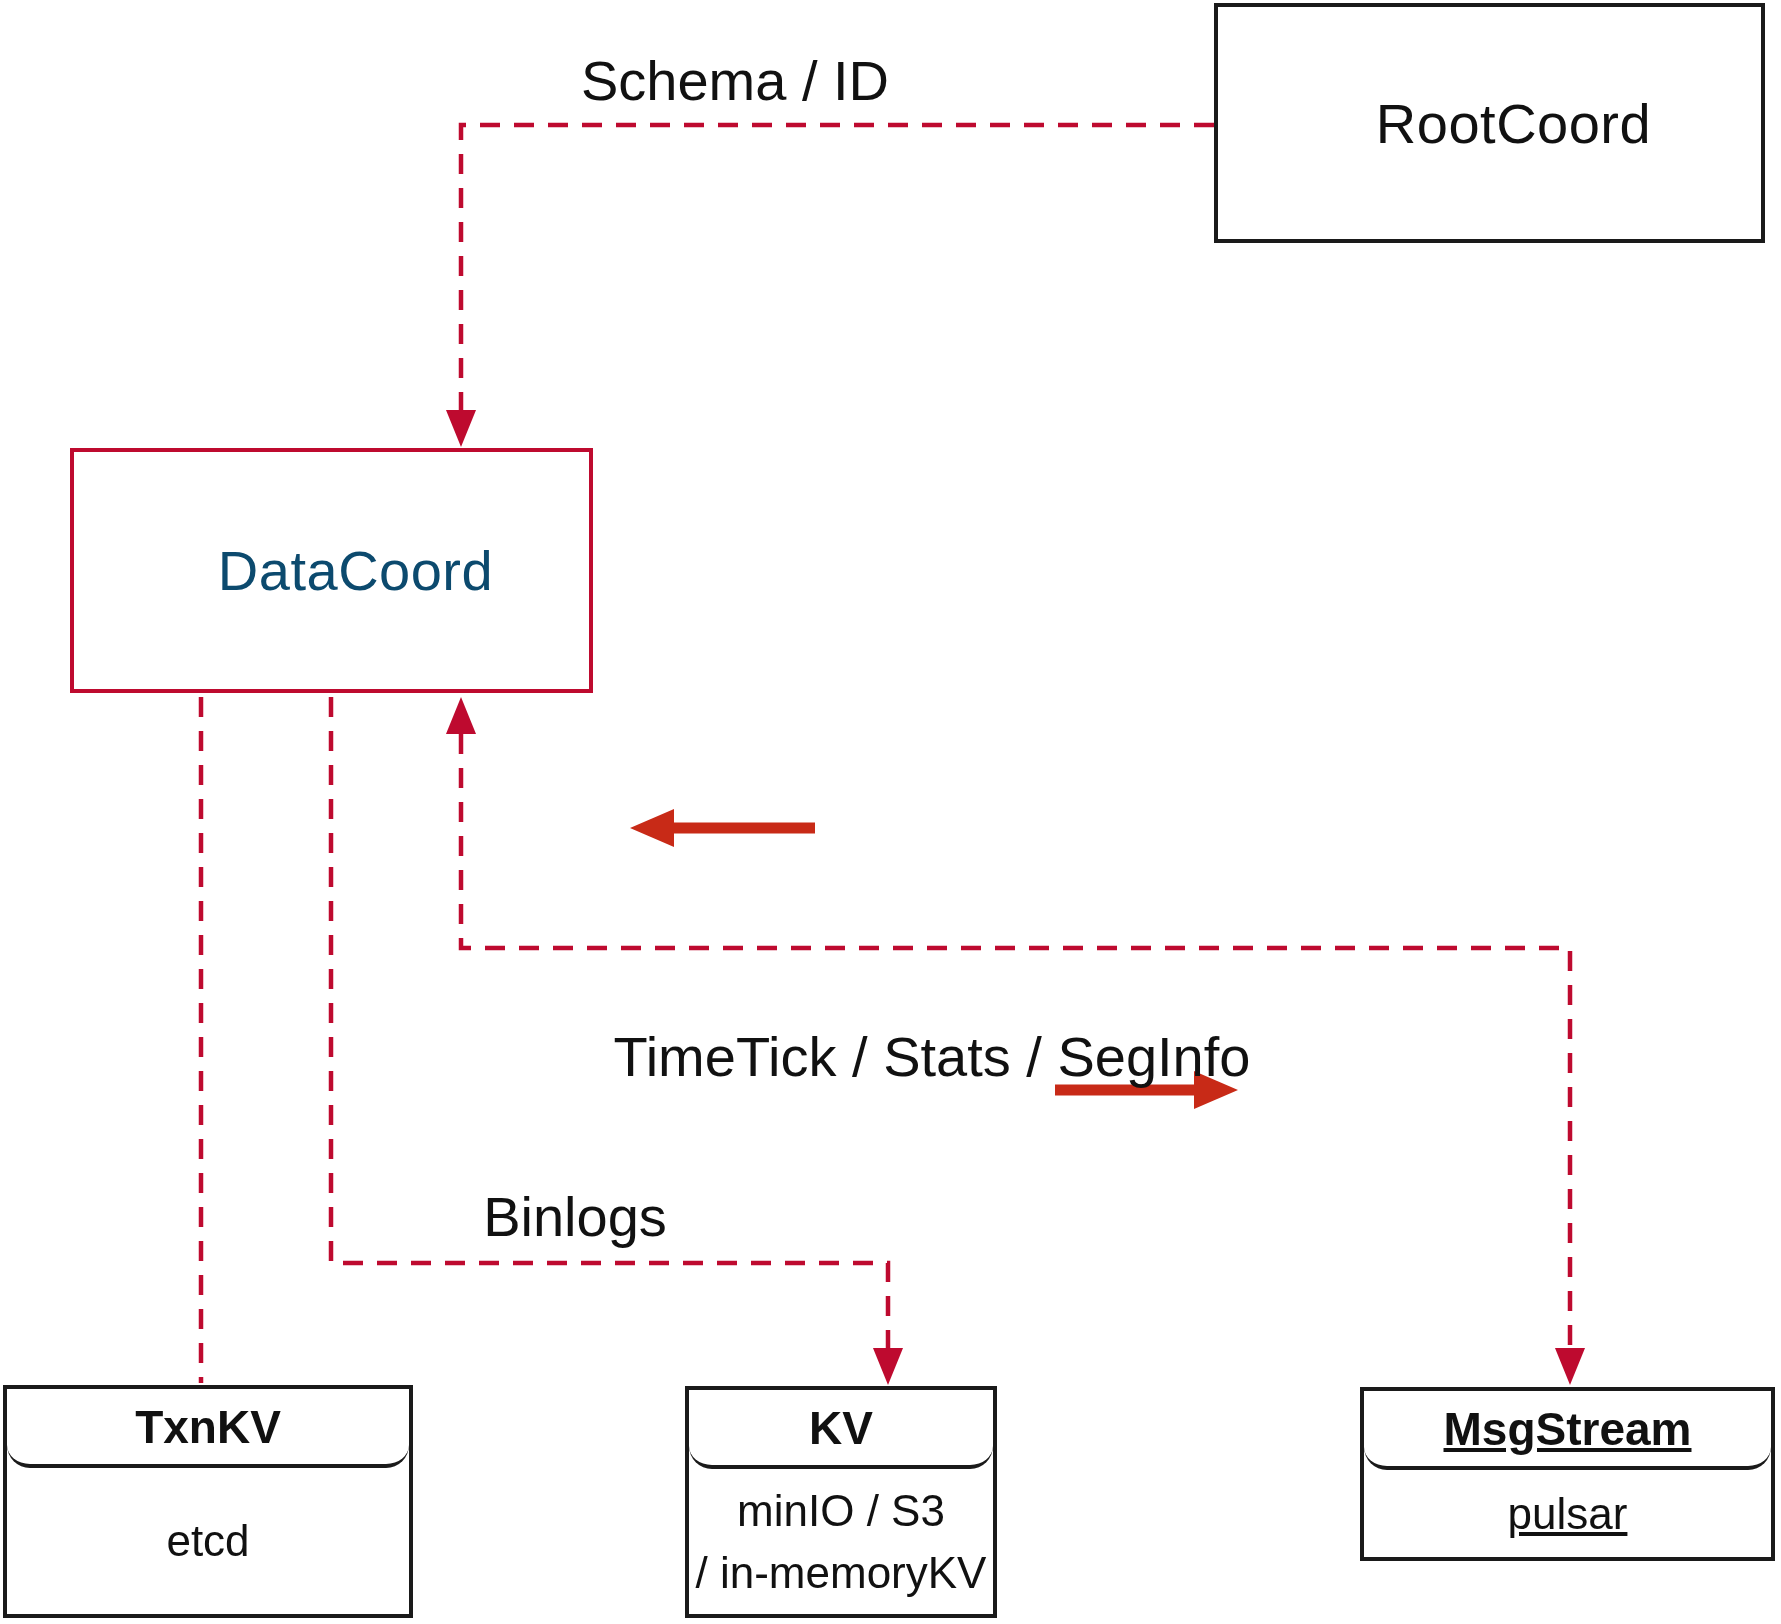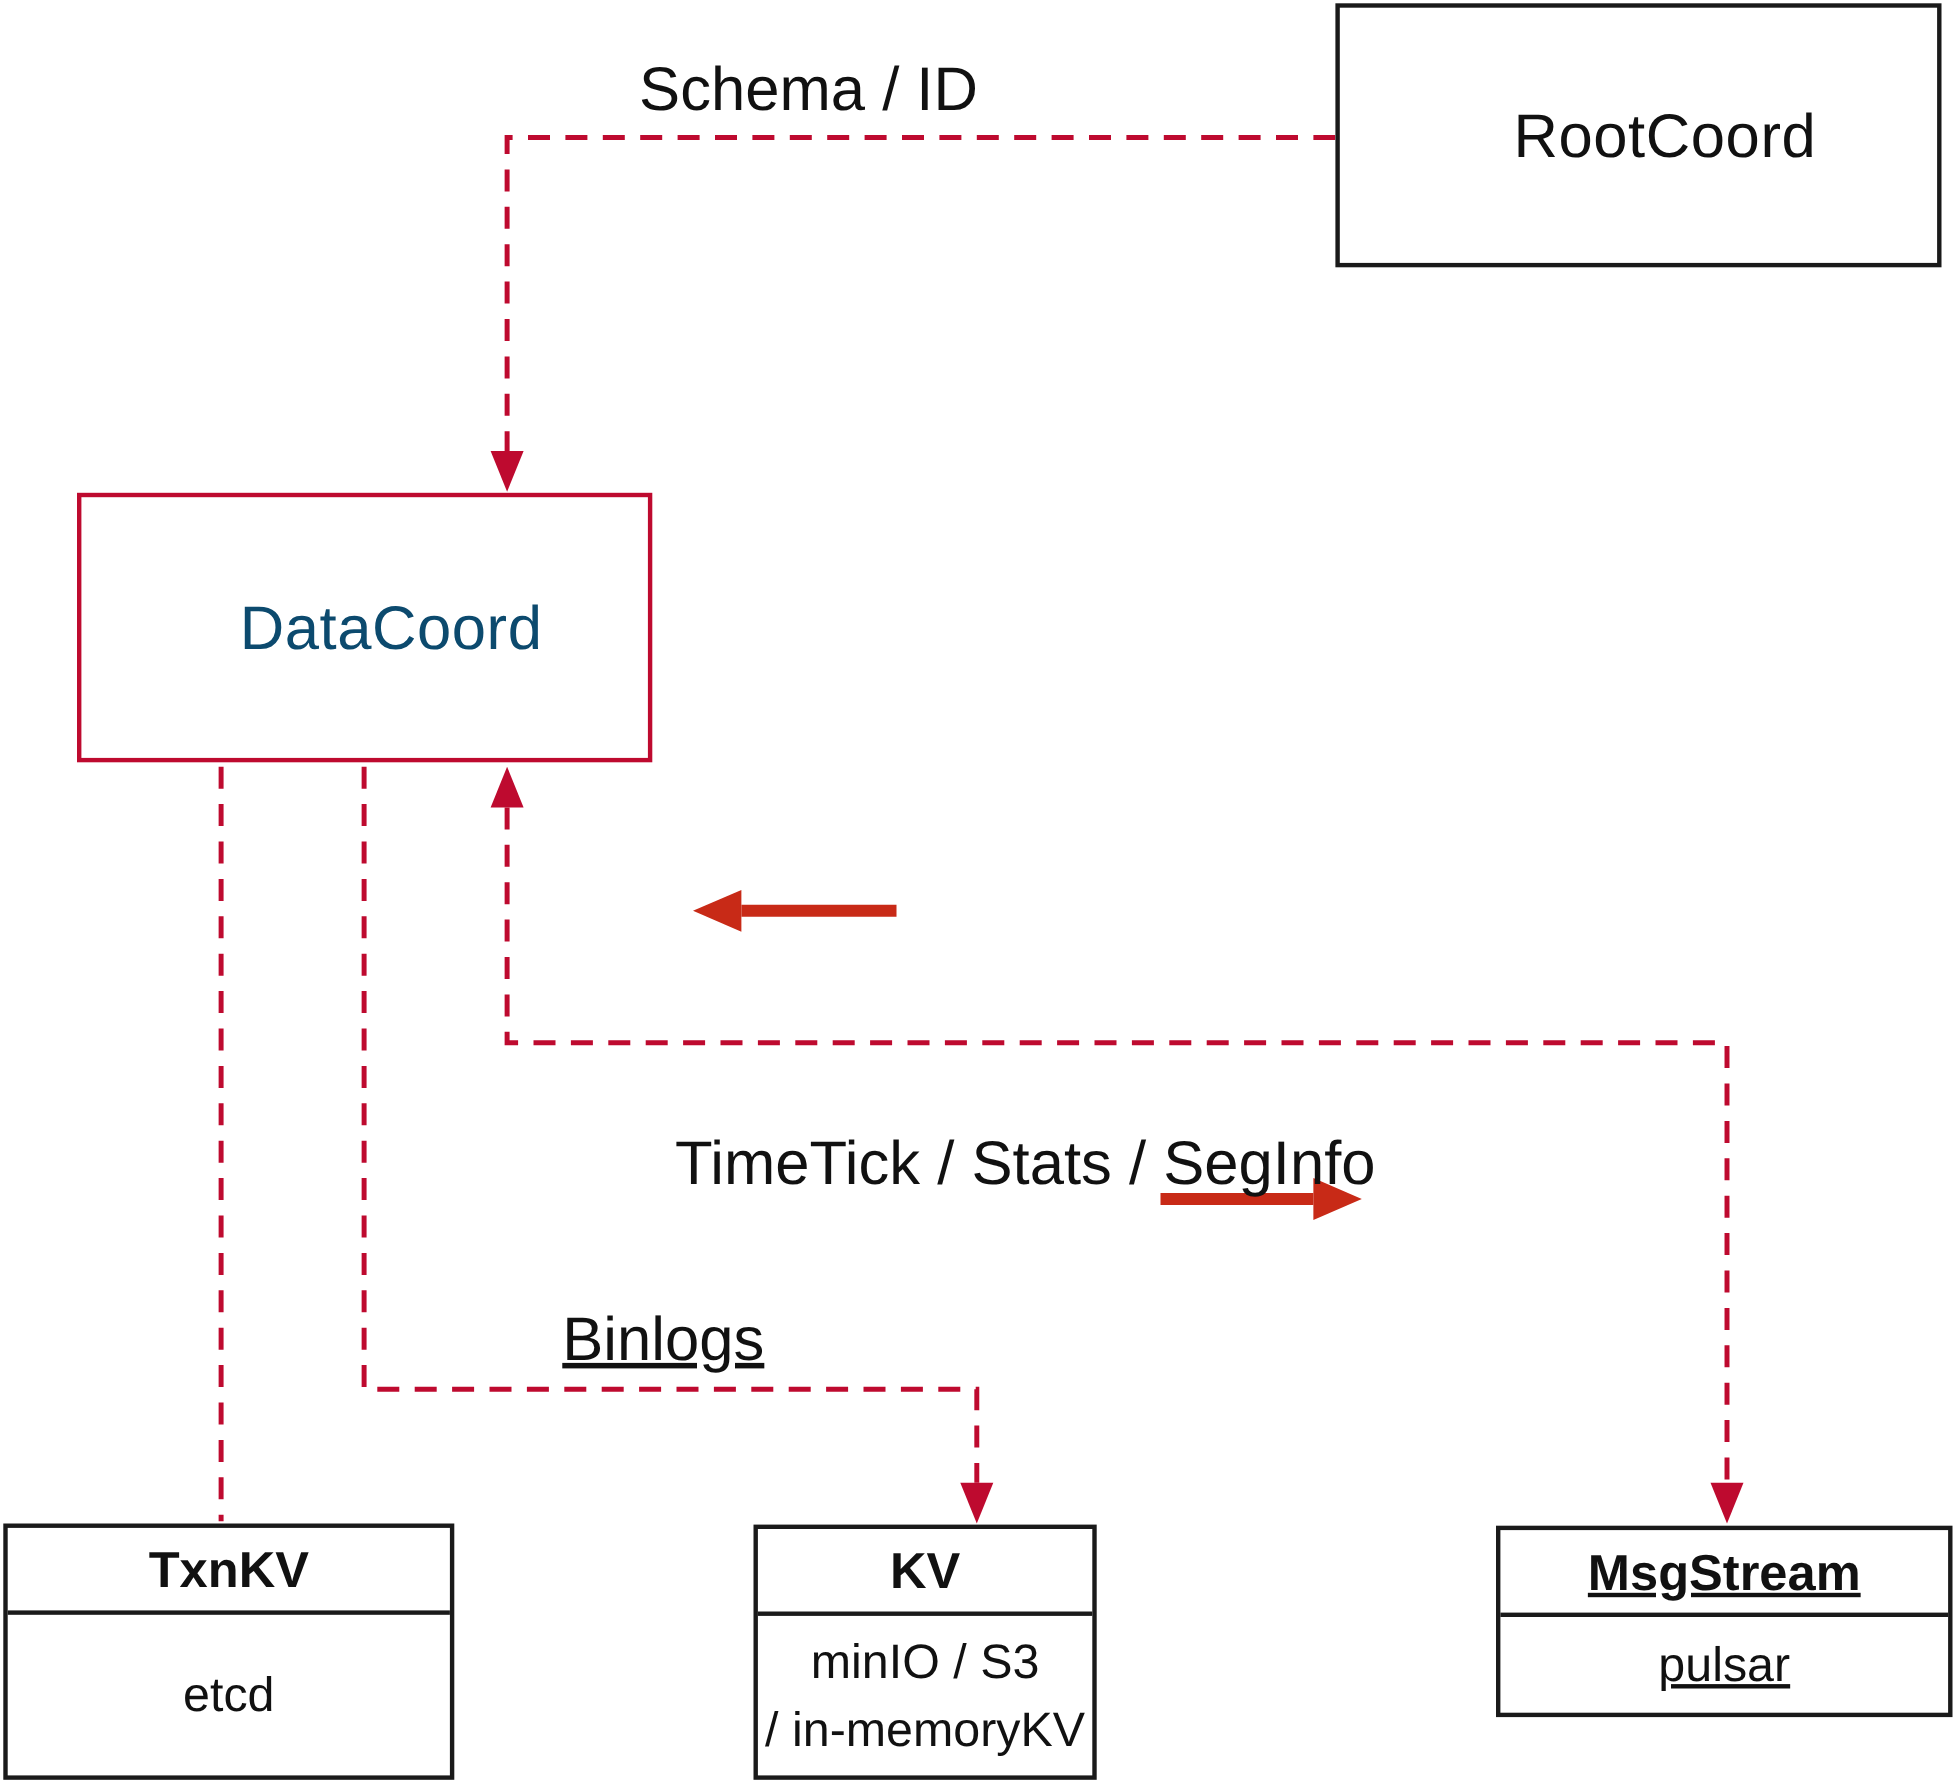--- a/index.html
+++ b/index.html
@@ -6,21 +6,21 @@
   #canvas{
     position:relative;width:1781px;height:1624px;background:#ffffff;overflow:hidden;
     font-family:"Liberation Sans","DejaVu Sans",sans-serif;color:#111;
   }
   #connector-layer{position:absolute;left:0;top:0;width:1781px;height:1624px;}
   .node{position:absolute;box-sizing:border-box;background:#ffffff;display:flex;align-items:center;justify-content:center;padding-left:48px;}
   .node.black{border:4px solid #1a1a1a;}
   .node.red{border:4px solid #be0a2f;color:#0c4a6e;}
   .node-label{font-size:56px;letter-spacing:0.5px;}
   .store{position:absolute;box-sizing:border-box;background:#ffffff;border:4px solid #1a1a1a;display:flex;flex-direction:column;}
-  .store-title{box-sizing:border-box;height:79px;border-bottom:4px solid #1a1a1a;display:flex;align-items:center;justify-content:center;font-weight:bold;font-size:46px;}
+  .store-title{box-sizing:border-box;height:79px;border-bottom:4px solid #1a1a1a;display:flex;align-items:center;justify-content:center;font-weight:bold;font-size:46px;border-radius:23px;}
   .store-body{flex:1;display:flex;flex-direction:column;align-items:center;justify-content:center;font-size:44px;line-height:62px;text-align:center;}
   .edge-label{position:absolute;font-size:56px;color:#111;white-space:nowrap;transform:translateX(-50%);}
 </style>
 </head>
 <body>
 
 <div id="canvas">
 
   <svg id="connector-layer" viewBox="0 0 1781 1624" xmlns="http://www.w3.org/2000/svg">
 
@@ -71,15 +71,15 @@
 
   <div class="store" style="left:1360px;top:1387px;width:415px;height:174px;text-decoration:underline;">
     <div class="store-title">MsgStream</div>
     <div class="store-body">
       <div>pulsar</div>
     </div>
   </div>
 
   <div class="edge-label" style="left:735px;top:48px;">Schema / ID</div>
   <div class="edge-label" style="left:932px;top:1024px;">TimeTick / Stats / SegInfo</div>
-  <div class="edge-label" style="left:603px;top:1184px;text-decoration:underline;">Binlogs</div>
+  <div class="edge-label" style="left:575px;top:1184px;">Binlogs</div>
 
 </div>
 
 </body></html>

